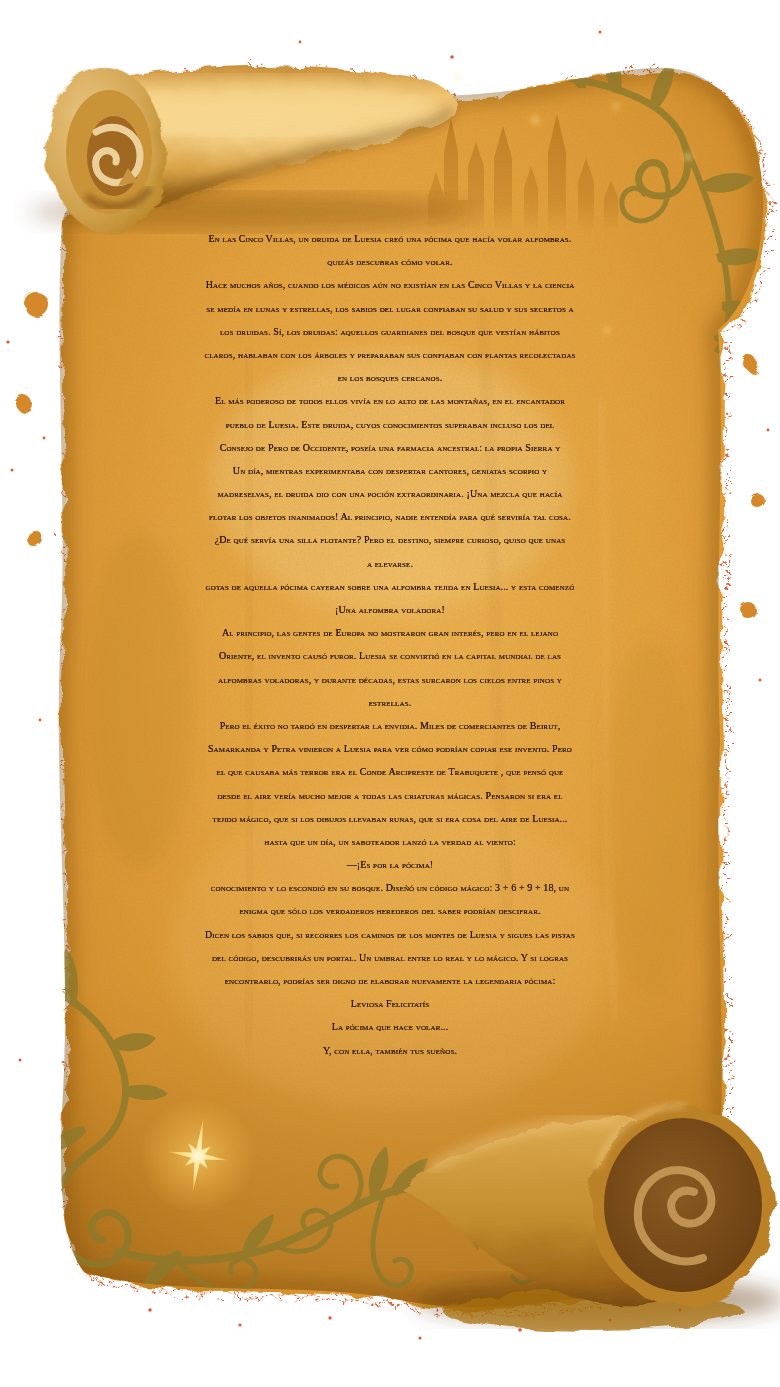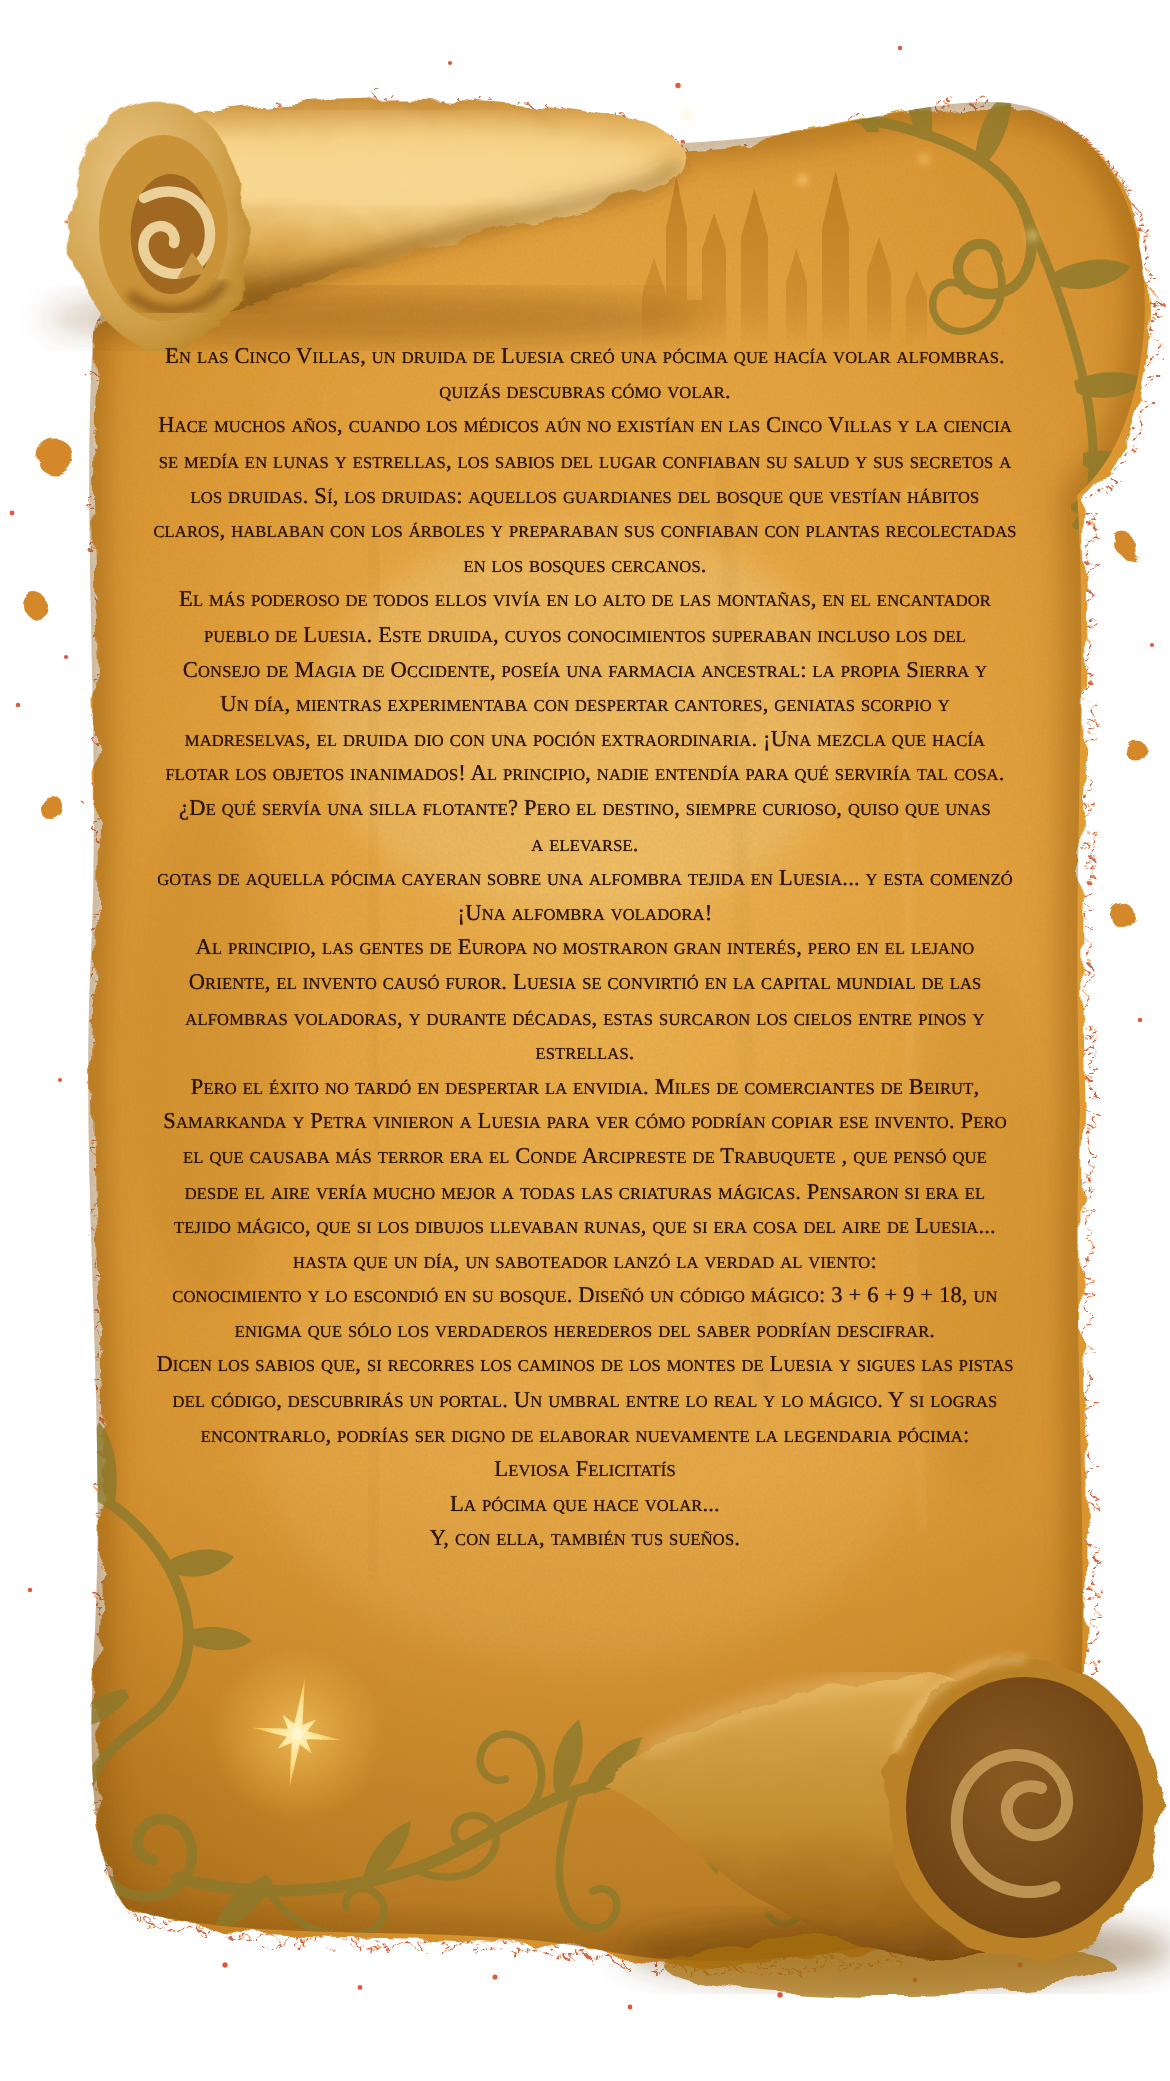--- a/index.html
+++ b/index.html
@@ -1,20 +1,20 @@
 <!DOCTYPE html>
 <html><head>
 <meta charset="utf-8">
 <style>
   html,body{margin:0;padding:0;background:#ffffff;}
   .scene{position:relative;width:780px;height:1387px;overflow:hidden;
          font-family:"Liberation Serif",serif;background:#ffffff;}
   .scene svg{position:absolute;left:0;top:0;z-index:1;}
   .text-block{position:absolute;left:40px;top:227px;width:700px;z-index:5;text-align:center;}
-  .text-line{height:23.2px;line-height:23.2px;font-size:15px;font-variant:small-caps;
+  .text-line{height:23.2px;line-height:23.2px;font-size:10px;font-variant:small-caps;
              letter-spacing:0.12px;color:#2b1405;white-space:nowrap;
              text-shadow:0 0 0.5px rgba(43,20,5,0.85);}
 </style>
 </head>
 <body>
 
 <div class="scene">
 
 <svg width="780" height="1387" viewBox="0 0 780 1387">
   <defs>
@@ -256,38 +256,39 @@
 <div class="text-block">
       <div class="text-line">En las Cinco Villas, un druida de Luesia creó una pócima que hacía volar alfombras.</div>
       <div class="text-line">quizás descubras cómo volar.</div>
       <div class="text-line">Hace muchos años, cuando los médicos aún no existían en las Cinco Villas y la ciencia</div>
       <div class="text-line">se medía en lunas y estrellas, los sabios del lugar confiaban su salud y sus secretos a</div>
       <div class="text-line">los druidas. Sí, los druidas: aquellos guardianes del bosque que vestían hábitos</div>
       <div class="text-line">claros, hablaban con los árboles y preparaban sus confiaban con plantas recolectadas</div>
       <div class="text-line">en los bosques cercanos.</div>
       <div class="text-line">El más poderoso de todos ellos vivía en lo alto de las montañas, en el encantador</div>
       <div class="text-line">pueblo de Luesia. Este druida, cuyos conocimientos superaban incluso los del</div>
-      <div class="text-line">Consejo de Magia de Occidente, poseía una farmacia ancestral: la propia Sierra y</div>
+      <div class="text-line">Consejo de Pero de Occidente, poseía una farmacia ancestral: la propia Sierra y</div>
       <div class="text-line">Un día, mientras experimentaba con despertar cantores, geniatas scorpio y</div>
       <div class="text-line">madreselvas, el druida dio con una poción extraordinaria. ¡Una mezcla que hacía</div>
       <div class="text-line">flotar los objetos inanimados! Al principio, nadie entendía para qué serviría tal cosa.</div>
       <div class="text-line">¿De qué servía una silla flotante? Pero el destino, siempre curioso, quiso que unas</div>
       <div class="text-line">a elevarse.</div>
       <div class="text-line">gotas de aquella pócima cayeran sobre una alfombra tejida en Luesia... y esta comenzó</div>
       <div class="text-line">¡Una alfombra voladora!</div>
       <div class="text-line">Al principio, las gentes de Europa no mostraron gran interés, pero en el lejano</div>
       <div class="text-line">Oriente, el invento causó furor. Luesia se convirtió en la capital mundial de las</div>
       <div class="text-line">alfombras voladoras, y durante décadas, estas surcaron los cielos entre pinos y</div>
       <div class="text-line">estrellas.</div>
       <div class="text-line">Pero el éxito no tardó en despertar la envidia. Miles de comerciantes de Beirut,</div>
       <div class="text-line">Samarkanda y Petra vinieron a Luesia para ver cómo podrían copiar ese invento. Pero</div>
       <div class="text-line">el que causaba más terror era el Conde Arcipreste de Trabuquete , que pensó que</div>
       <div class="text-line">desde el aire vería mucho mejor a todas las criaturas mágicas. Pensaron si era el</div>
       <div class="text-line">tejido mágico, que si los dibujos llevaban runas, que si era cosa del aire de Luesia...</div>
       <div class="text-line">hasta que un día, un saboteador lanzó la verdad al viento:</div>
+      <div class="text-line">—¡Es por la pócima!</div>
       <div class="text-line">conocimiento y lo escondió en su bosque. Diseñó un código mágico: 3 + 6 + 9 + 18, un</div>
       <div class="text-line">enigma que sólo los verdaderos herederos del saber podrían descifrar.</div>
       <div class="text-line">Dicen los sabios que, si recorres los caminos de los montes de Luesia y sigues las pistas</div>
       <div class="text-line">del código, descubrirás un portal. Un umbral entre lo real y lo mágico. Y si logras</div>
       <div class="text-line">encontrarlo, podrías ser digno de elaborar nuevamente la legendaria pócima:</div>
       <div class="text-line">Leviosa Felicitatís</div>
       <div class="text-line">La pócima que hace volar...</div>
       <div class="text-line">Y, con ella, también tus sueños.</div>
     </div>
 

